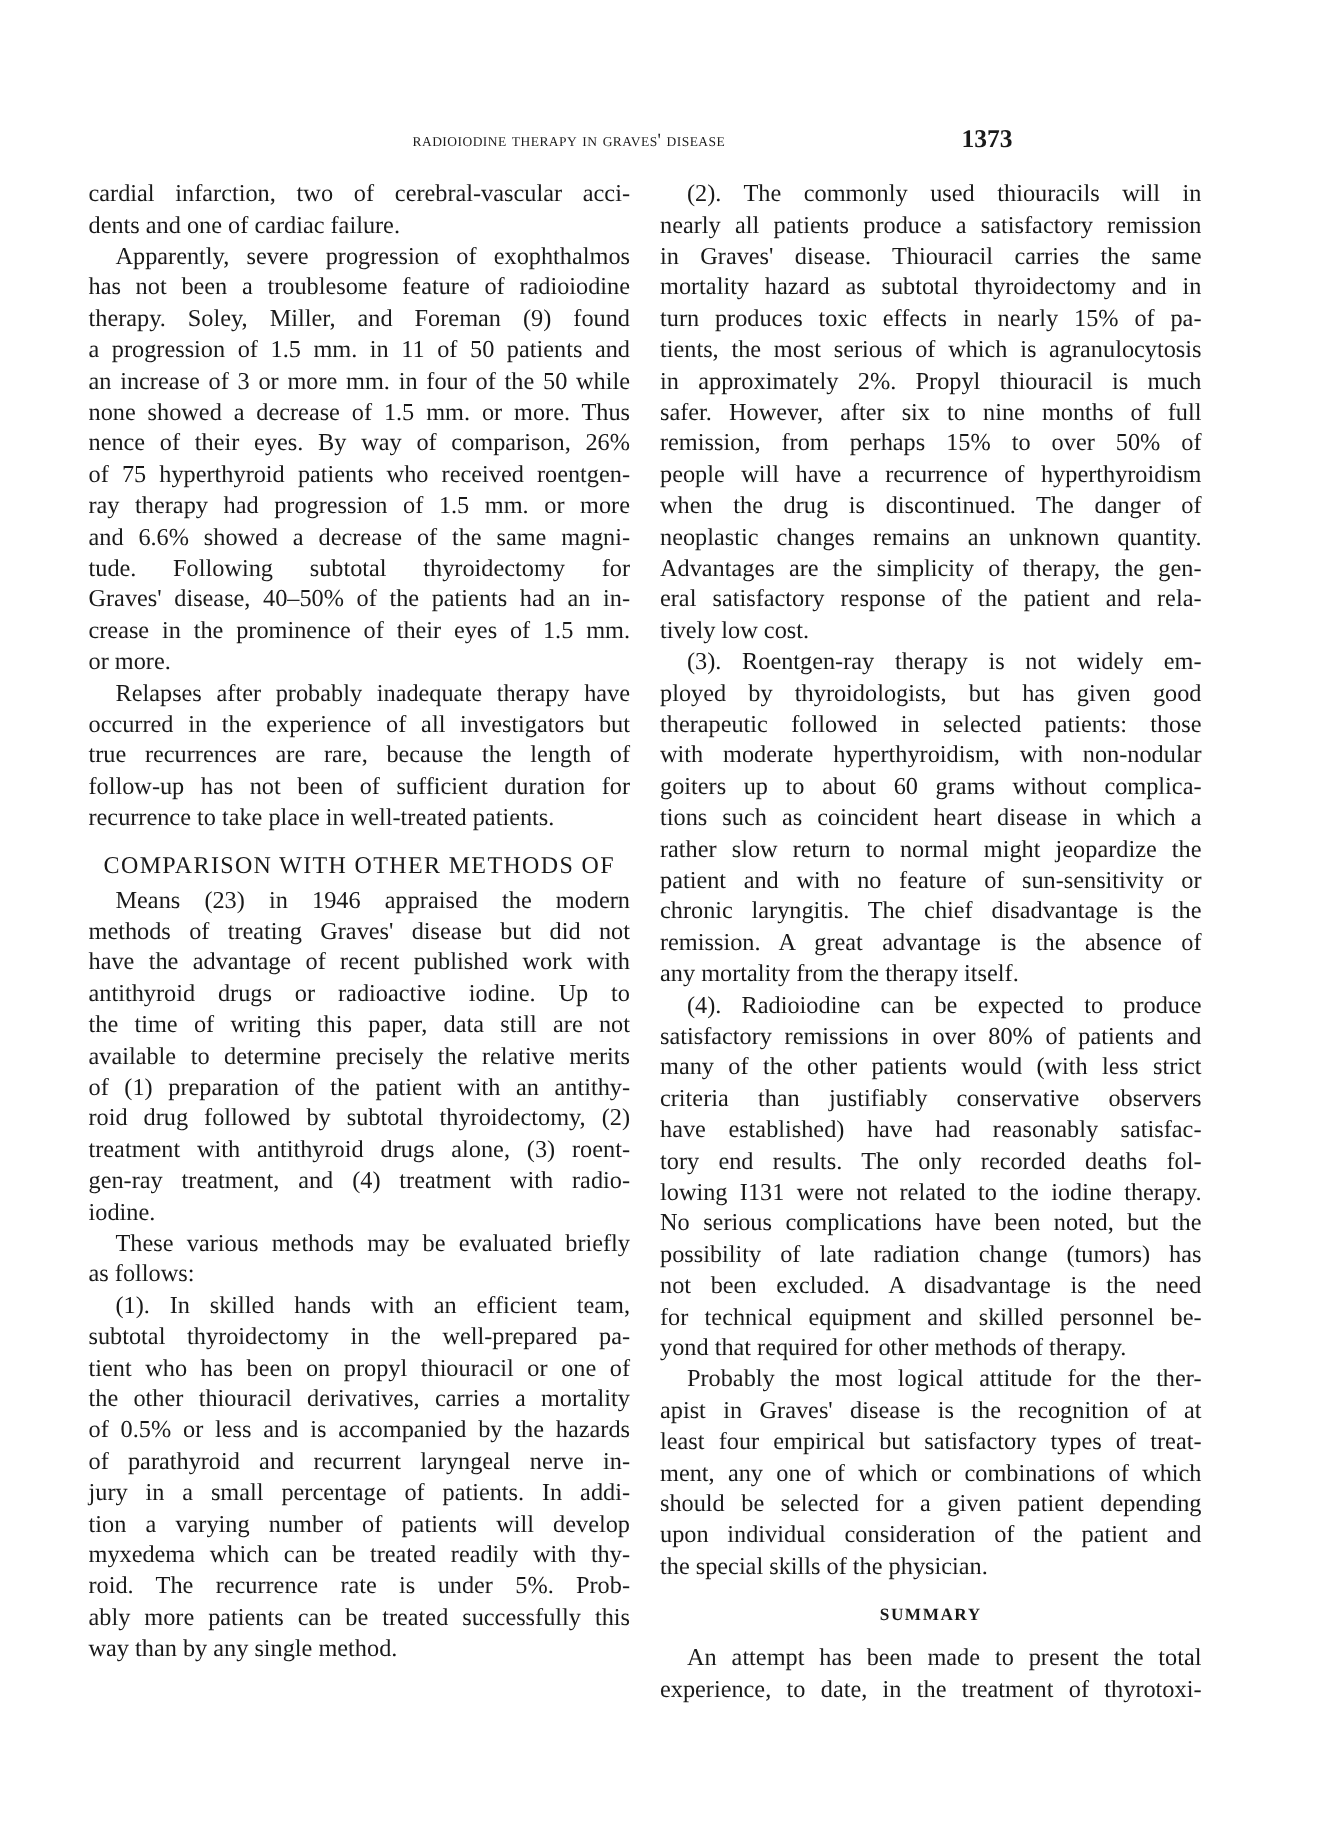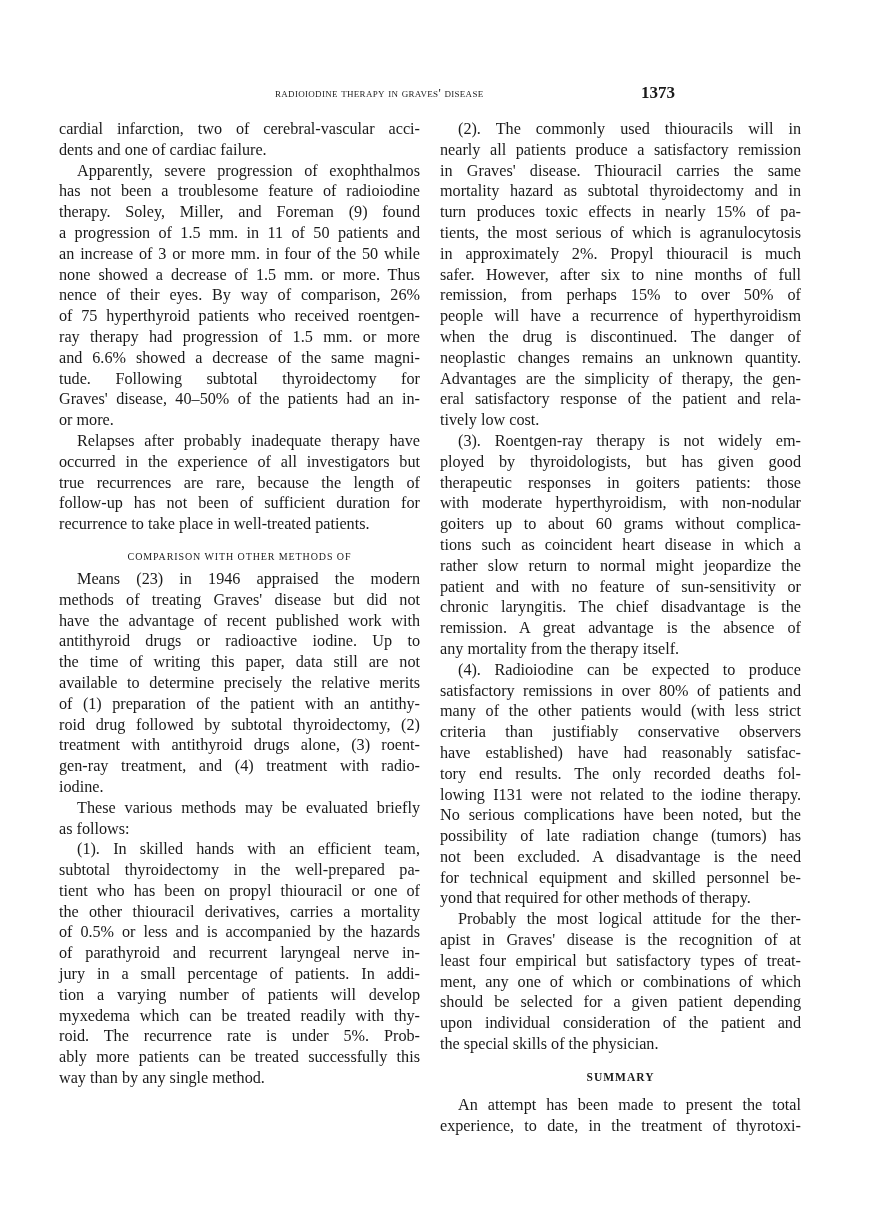--- a/index.html
+++ b/index.html
@@ -9,21 +9,21 @@
     .rh-title { position: absolute; left: 275px; top: 0; font-size: 12.5px; letter-spacing: 0.3px;
                 font-variant: small-caps; text-transform: lowercase; }
     .rh-page { position: absolute; right: 81px; top: -3px; font-size: 17px; font-weight: bold; }
     .col { position: absolute; top: 119px; width: 361px; }
     .col-left { left: 59px; }
     .col-right { left: 440px; }
     .line { display: block; height: 20.8px; line-height: 20.8px; font-size: 16.2px;
             white-space: nowrap; text-align: justify; text-align-last: justify; }
     .line.last { text-align-last: left; }
     .line.indent { padding-left: 18px; }
-    .heading { display: block; text-align: center; text-align-last: center; font-size: 10px;
+    .heading { display: block; text-align: center; text-align-last: center; font-size: 16px;
                letter-spacing: 0.9px; line-height: 24px; height: 24px; }
     .heading-bold { font-weight: bold; font-size: 11.5px; letter-spacing: 1px; }
     .gap-small { display: block; height: 10px; }
     .gap-head { display: block; height: 6px; }
   </style>
 </head>
 <body>
 
 <div class="running-head">
   <span class="rh-title">RADIOIODINE THERAPY IN GRAVES' DISEASE</span>
@@ -41,20 +41,21 @@
     <span class="line">therapy.  Soley, Miller, and Foreman (9) found</span>
     <span class="line">a progression of 1.5 mm. in 11 of 50 patients and</span>
     <span class="line">an increase of 3 or more mm. in four of the 50 while</span>
     <span class="line">none showed a decrease of 1.5 mm. or more.  Thus</span>
     <span class="line">nence of their eyes.  By way of comparison, 26%</span>
     <span class="line">of 75 hyperthyroid patients who received roentgen-</span>
     <span class="line">ray therapy had progression of 1.5 mm. or more</span>
     <span class="line">and 6.6% showed a decrease of the same magni-</span>
     <span class="line">tude.   Following   subtotal   thyroidectomy   for</span>
     <span class="line">Graves' disease, 40–50% of the patients had an in-</span>
+    <span class="line">crease in the prominence of their eyes of 1.5 mm.</span>
     <span class="line last">or more.</span>
   </div>
   <div>
     <span class="line indent">Relapses after probably inadequate therapy have</span>
     <span class="line">occurred in the experience of all investigators but</span>
     <span class="line">true recurrences are rare, because the length of</span>
     <span class="line">follow-up has not been of sufficient duration for</span>
     <span class="line last">recurrence to take place in well-treated patients.</span>
   </div>
   <span class="gap-small"></span>
@@ -108,21 +109,21 @@
     <span class="line">people will have a recurrence of hyperthyroidism</span>
     <span class="line">when the drug is discontinued.  The danger of</span>
     <span class="line">neoplastic changes remains an unknown quantity.</span>
     <span class="line">Advantages are the simplicity of therapy, the gen-</span>
     <span class="line">eral satisfactory response of the patient and rela-</span>
     <span class="line last">tively low cost.</span>
   </div>
   <div>
     <span class="line indent">(3).  Roentgen-ray therapy is not widely em-</span>
     <span class="line">ployed by thyroidologists, but has given good</span>
-    <span class="line">therapeutic responses in goiters patients: those</span>
+    <span class="line">therapeutic followed in selected patients: those</span>
     <span class="line">with moderate hyperthyroidism, with non-nodular</span>
     <span class="line">goiters up to about 60 grams without complica-</span>
     <span class="line">tions such as coincident heart disease in which a</span>
     <span class="line">rather slow return to normal might jeopardize the</span>
     <span class="line">patient and with no feature of sun-sensitivity or</span>
     <span class="line">chronic laryngitis.  The chief disadvantage is the</span>
     <span class="line">remission.  A great advantage is the absence of</span>
     <span class="line last">any mortality from the therapy itself.</span>
   </div>
   <div>

